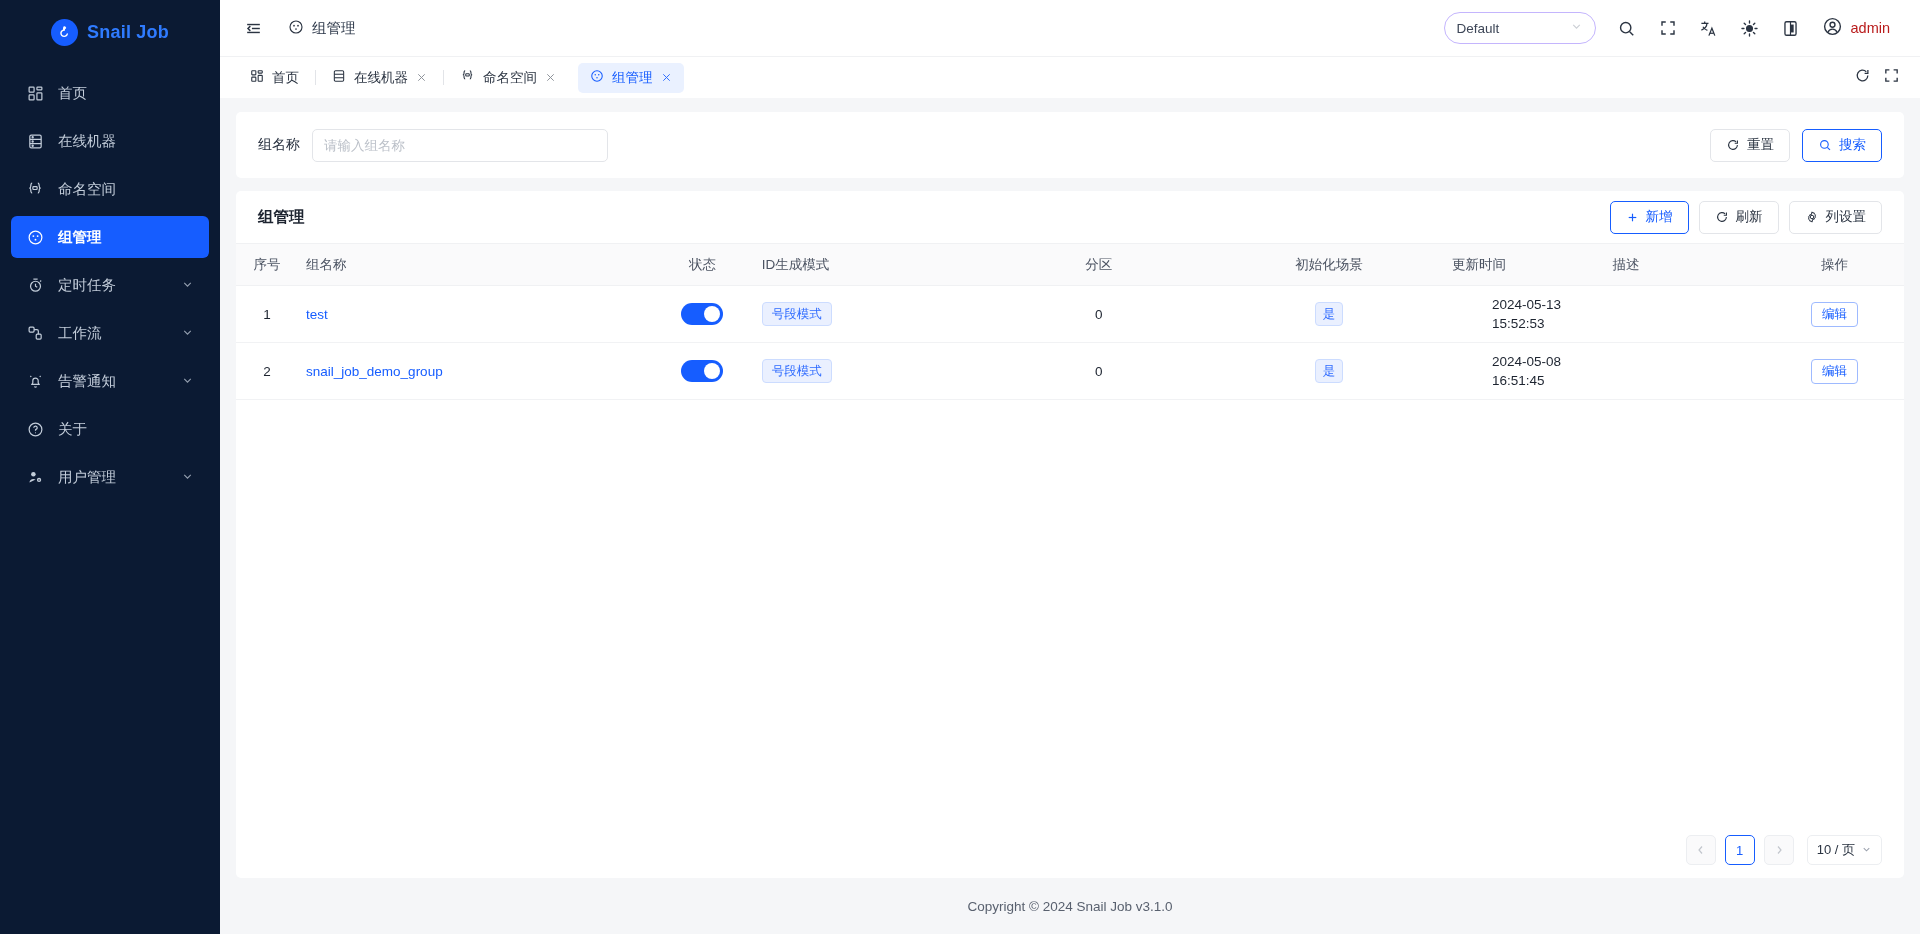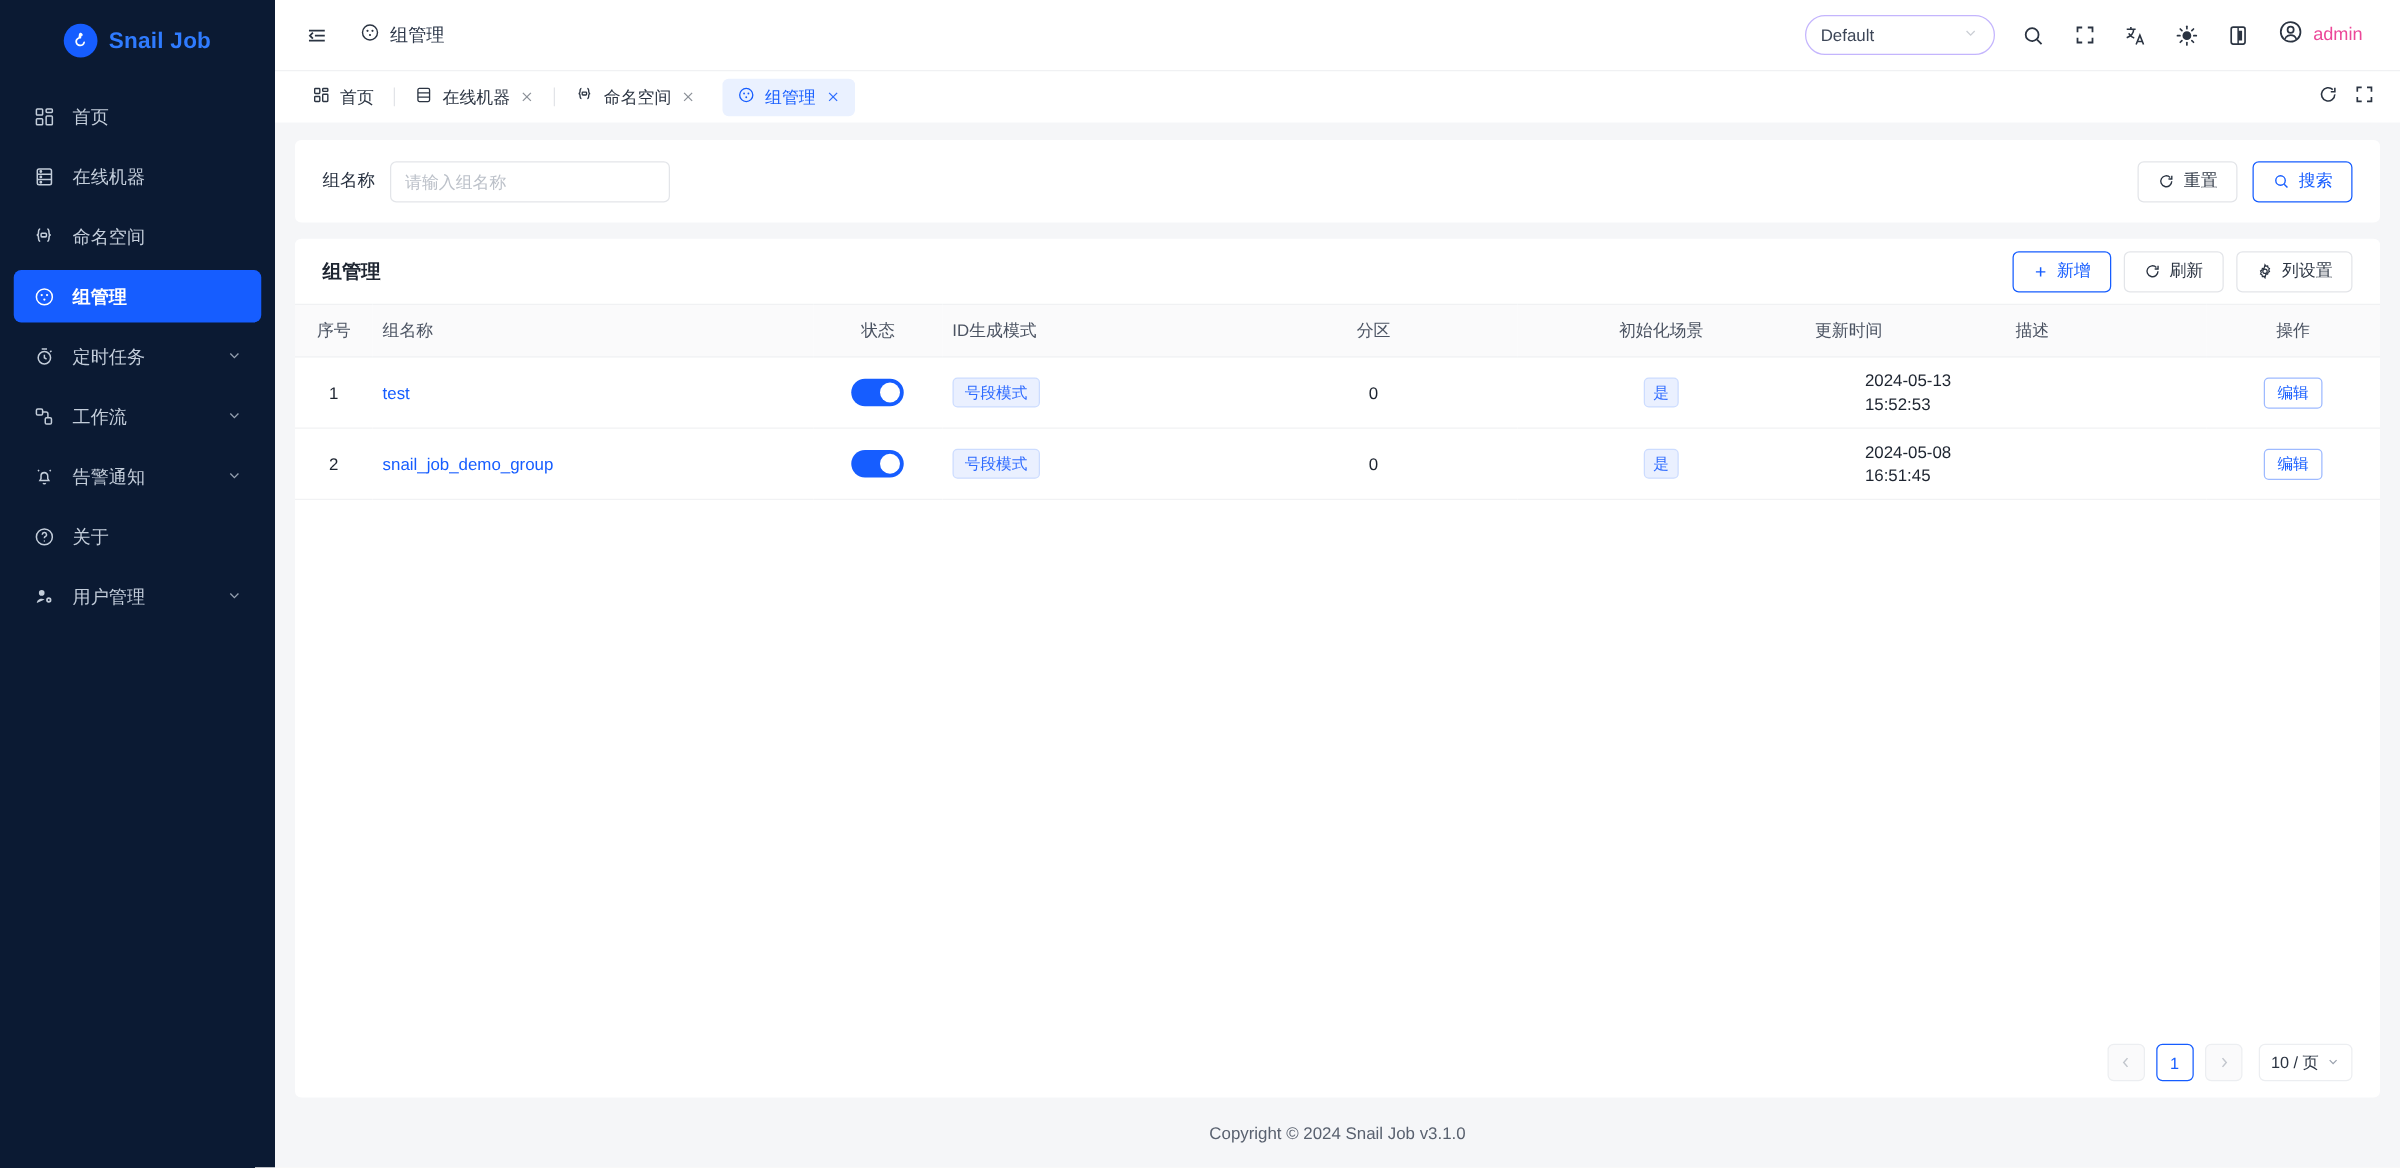--- a/index.html
+++ b/index.html
@@ -55,21 +55,21 @@
     width: 152px; height: 32px; border: 1px solid #c4b5fd; border-radius: 16px;
     display: flex; align-items: center; padding: 0 12px; font-size: 13.5px;
     color: #3d4657; background: #fff; cursor: pointer; margin-right: 8px;
   }
   .env-select .caret { margin-left: auto; opacity: .45; }
   .icon-btn {
     width: 36px; height: 36px; border-radius: 6px; display: flex;
     align-items: center; justify-content: center; cursor: pointer; color: #2b3442;
   }
   .user-box { display: flex; align-items: center; gap: 8px; cursor: pointer; padding: 0 6px 0 8px; height: 36px; }
-  .user-box .uname { font-size: 14.5px; color: #ec4899; }
+  .user-box .uname { font-size: 14.5px; color: #b91c1c; }
 
   .tabbar {
     height: 42px; background: #fff; border-top: 1px solid #f0f1f3;
     display: flex; align-items: center; padding: 0 14px 0 18px; flex: 0 0 42px;
   }
   .tab {
     height: 30px; display: flex; align-items: center; gap: 8px;
     padding: 0 12px; border-radius: 5px; font-size: 13.5px; color: #2b3442;
     cursor: pointer; white-space: nowrap;
   }
@@ -80,21 +80,21 @@
   .tabbar-right { margin-left: auto; display: flex; align-items: center; gap: 12px; padding-right: 6px; }
 
   .content { flex: 1; padding: 14px 16px 0 16px; overflow: hidden; display: flex; flex-direction: column; }
 
   .search-card {
     background: #fff; border-radius: 5px; height: 66px;
     display: flex; align-items: center; padding: 0 22px; flex: 0 0 66px;
   }
   .form-label { font-size: 14px; color: #27303f; margin-right: 12px; }
   .text-input {
-    width: 224px; height: 33px; border: 1px solid #e3e5e9; border-radius: 5px;
+    width: 296px; height: 33px; border: 1px solid #e3e5e9; border-radius: 5px;
     padding: 0 11px; font-size: 13.5px; color: #1d2430; outline: none;
     font-family: "Liberation Sans", sans-serif; background: #fff;
   }
   .text-input::placeholder { color: #bcc1c9; }
   .search-actions { margin-left: auto; display: flex; gap: 12px; }
   .btn {
     height: 33px; border-radius: 5px; border: 1px solid #e3e5e9; background: #fff;
     display: inline-flex; align-items: center; gap: 7px; padding: 0 15px;
     font-size: 13.5px; color: #2b3442; cursor: pointer;
     font-family: "Liberation Sans", sans-serif;

